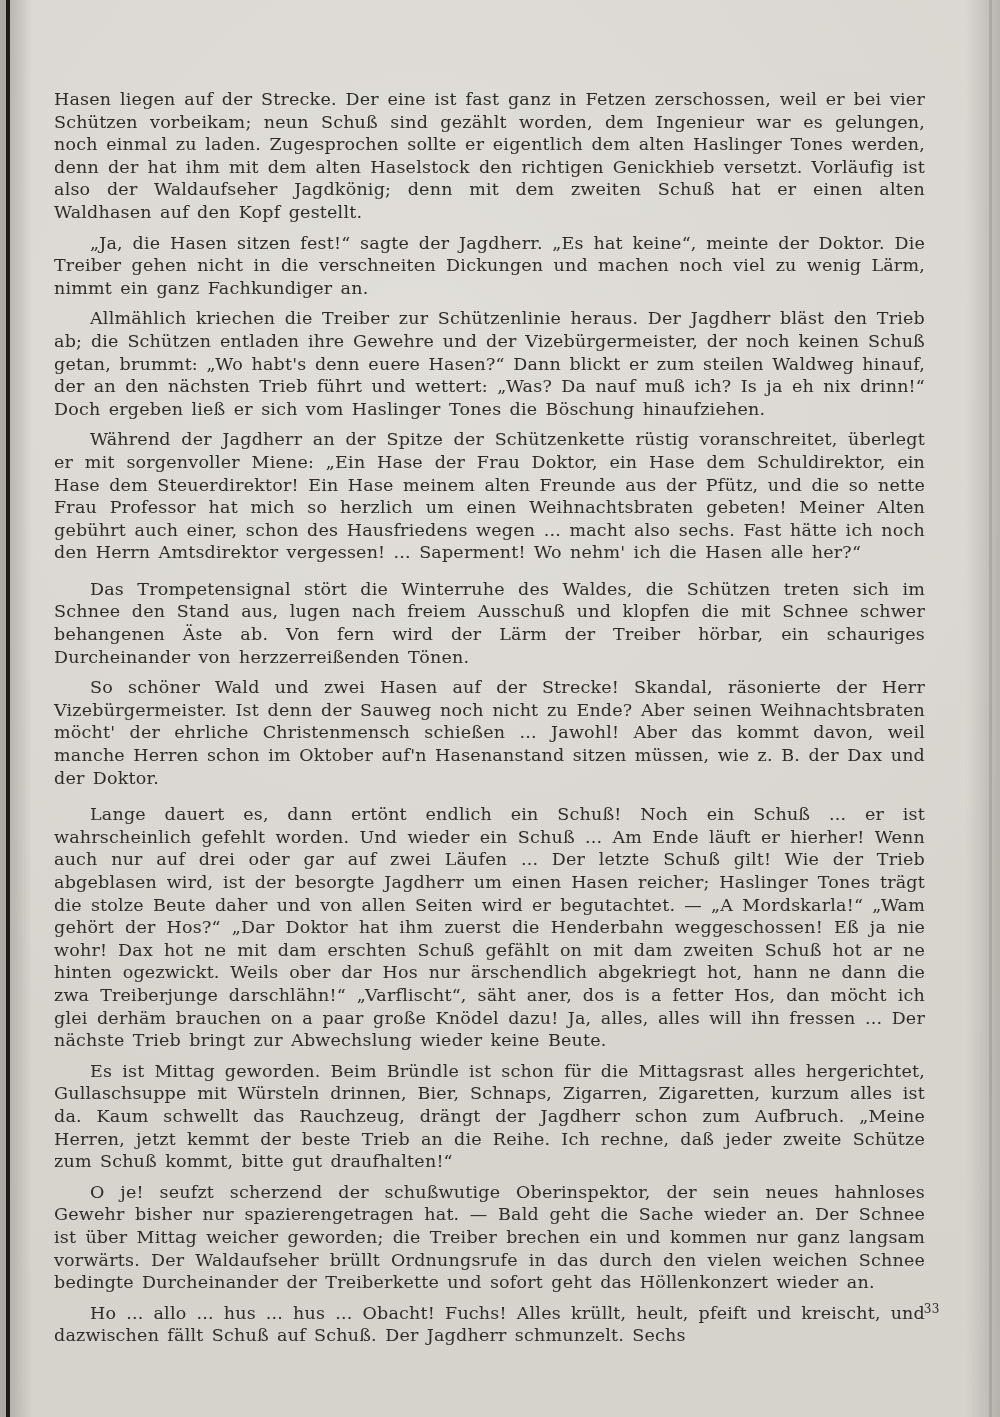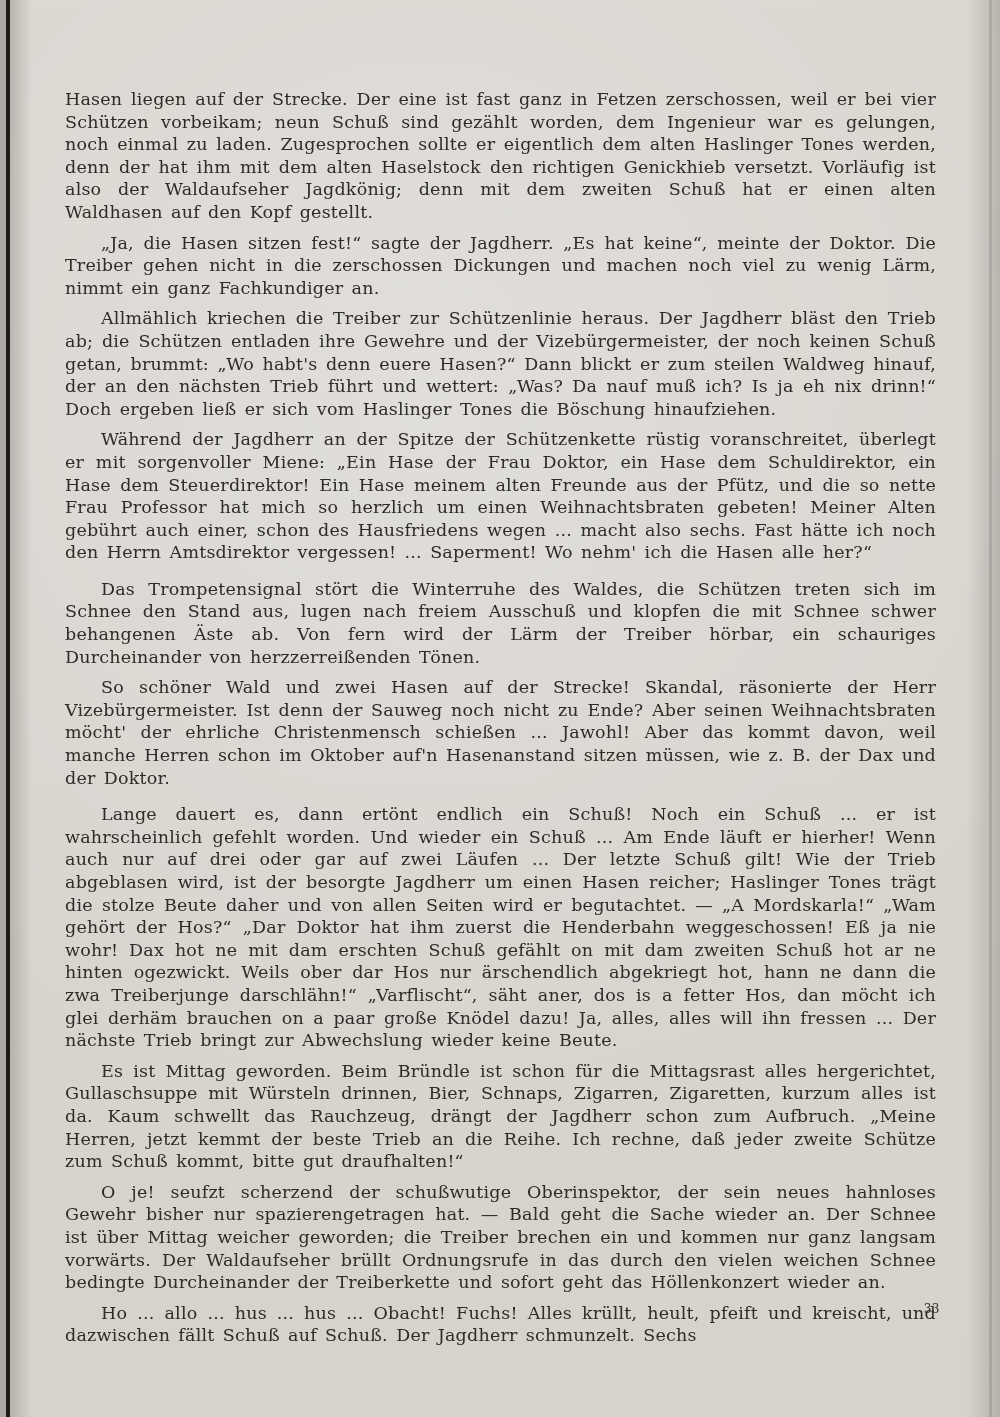--- a/index.html
+++ b/index.html
@@ -41,21 +41,21 @@
   .edge-right-shade {
     position: absolute; right: 0; top: 0; bottom: 0; width: 34px;
     background: linear-gradient(to right, rgba(95,92,87,0), rgba(95,92,87,0.28));
   }
   .edge-right-streak {
     position: absolute; right: 8px; top: 0; bottom: 0; width: 3px;
     background: rgba(110,107,102,0.25);
   }
   .text-block {
     position: absolute;
-    left: 65px;
+    left: 54px;
     top: 88px;
     width: 871px;
     font-size: 17.5px;
     line-height: 22.6px;
     text-align: justify;
     word-spacing: 2.5px;
     letter-spacing: 0.2px;
   }
   .para { margin-top: 8px; }
   .para:first-child { margin-top: 0; }
@@ -74,21 +74,21 @@
 
 <div class="page">
   <div class="edge-left-gray"></div>
   <div class="edge-left-line"></div>
   <div class="edge-left-fade"></div>
   <div class="edge-right-shade"></div>
   <div class="edge-right-streak"></div>
 
   <div class="text-block">
     <p class="para">Hasen liegen auf der Strecke. Der eine ist fast ganz in Fetzen zerschossen, weil er bei vier Schützen vorbeikam; neun Schuß sind gezählt worden, dem Ingenieur war es gelungen, noch einmal zu laden. Zugesprochen sollte er eigentlich dem alten Haslinger Tones werden, denn der hat ihm mit dem alten Haselstock den richtigen Genickhieb versetzt. Vorläufig ist also der Waldaufseher Jagdkönig; denn mit dem zweiten Schuß hat er einen alten Waldhasen auf den Kopf gestellt.</p>
-    <p class="para indent">„Ja, die Hasen sitzen fest!“ sagte der Jagdherr. „Es hat keine“, meinte der Doktor. Die Treiber gehen nicht in die zerschossen Dickungen und machen noch viel zu wenig Lärm, nimmt ein ganz Fachkundiger an.</p>
+    <p class="para indent">„Ja, die Hasen sitzen fest!“ sagte der Jagdherr. „Es hat keine“, meinte der Doktor. Die Treiber gehen nicht in die verschneiten Dickungen und machen noch viel zu wenig Lärm, nimmt ein ganz Fachkundiger an.</p>
     <p class="para indent">Allmählich kriechen die Treiber zur Schützenlinie heraus. Der Jagdherr bläst den Trieb ab; die Schützen entladen ihre Gewehre und der Vizebürgermeister, der noch keinen Schuß getan, brummt: „Wo habt's denn euere Hasen?“ Dann blickt er zum steilen Waldweg hinauf, der an den nächsten Trieb führt und wettert: „Was? Da nauf muß ich? Is ja eh nix drinn!“ Doch ergeben ließ er sich vom Haslinger Tones die Böschung hinaufziehen.</p>
     <p class="para indent">Während der Jagdherr an der Spitze der Schützenkette rüstig voranschreitet, überlegt er mit sorgenvoller Miene: „Ein Hase der Frau Doktor, ein Hase dem Schuldirektor, ein Hase dem Steuerdirektor! Ein Hase meinem alten Freunde aus der Pfütz, und die so nette Frau Professor hat mich so herzlich um einen Weihnachtsbraten gebeten! Meiner Alten gebührt auch einer, schon des Hausfriedens wegen ... macht also sechs. Fast hätte ich noch den Herrn Amtsdirektor vergessen! ... Saperment! Wo nehm' ich die Hasen alle her?“</p>
     <p class="para indent gap">Das Trompetensignal stört die Winterruhe des Waldes, die Schützen treten sich im Schnee den Stand aus, lugen nach freiem Ausschuß und klopfen die mit Schnee schwer behangenen Äste ab. Von fern wird der Lärm der Treiber hörbar, ein schauriges Durcheinander von herzzerreißenden Tönen.</p>
     <p class="para indent">So schöner Wald und zwei Hasen auf der Strecke! Skandal, räsonierte der Herr Vizebürgermeister. Ist denn der Sauweg noch nicht zu Ende? Aber seinen Weihnachtsbraten möcht' der ehrliche Christenmensch schießen ... Jawohl! Aber das kommt davon, weil manche Herren schon im Oktober auf'n Hasenanstand sitzen müssen, wie z. B. der Dax und der Doktor.</p>
     <p class="para indent gap">Lange dauert es, dann ertönt endlich ein Schuß! Noch ein Schuß ... er ist wahrscheinlich gefehlt worden. Und wieder ein Schuß ... Am Ende läuft er hierher! Wenn auch nur auf drei oder gar auf zwei Läufen ... Der letzte Schuß gilt! Wie der Trieb abgeblasen wird, ist der besorgte Jagdherr um einen Hasen reicher; Haslinger Tones trägt die stolze Beute daher und von allen Seiten wird er begutachtet. — „A Mordskarla!“ „Wam gehört der Hos?“ „Dar Doktor hat ihm zuerst die Henderbahn weggeschossen! Eß ja nie wohr! Dax hot ne mit dam erschten Schuß gefählt on mit dam zweiten Schuß hot ar ne hinten ogezwickt. Weils ober dar Hos nur ärschendlich abgekriegt hot, hann ne dann die zwa Treiberjunge darschlähn!“ „Varflischt“, säht aner, dos is a fetter Hos, dan möcht ich glei derhäm brauchen on a paar große Knödel dazu! Ja, alles, alles will ihn fressen ...  Der nächste Trieb bringt zur Abwechslung wieder keine Beute.</p>
     <p class="para indent">Es ist Mittag geworden.  Beim Bründle ist schon für die Mittagsrast alles hergerichtet, Gullaschsuppe mit Würsteln drinnen, Bier, Schnaps, Zigarren, Zigaretten, kurzum alles ist da. Kaum schwellt das Rauchzeug, drängt der Jagdherr schon zum Aufbruch. „Meine Herren, jetzt kemmt der beste Trieb an die Reihe. Ich rechne, daß jeder zweite Schütze zum Schuß kommt, bitte gut draufhalten!“</p>
     <p class="para indent">O je! seufzt scherzend der schußwutige Oberinspektor, der sein neues hahnloses Gewehr bisher nur spazierengetragen hat. — Bald geht die Sache wieder an.  Der Schnee ist über Mittag weicher geworden; die Treiber brechen ein und kommen nur ganz langsam vorwärts. Der Waldaufseher brüllt Ordnungsrufe in das durch den vielen weichen Schnee bedingte Durcheinander der Treiberkette und sofort geht das Höllenkonzert wieder an.</p>
     <p class="para indent">Ho ... allo ... hus ... hus ...  Obacht!  Fuchs!  Alles krüllt, heult, pfeift und kreischt, und dazwischen fällt Schuß auf Schuß.  Der Jagdherr schmunzelt.  Sechs</p>
   </div>
 

